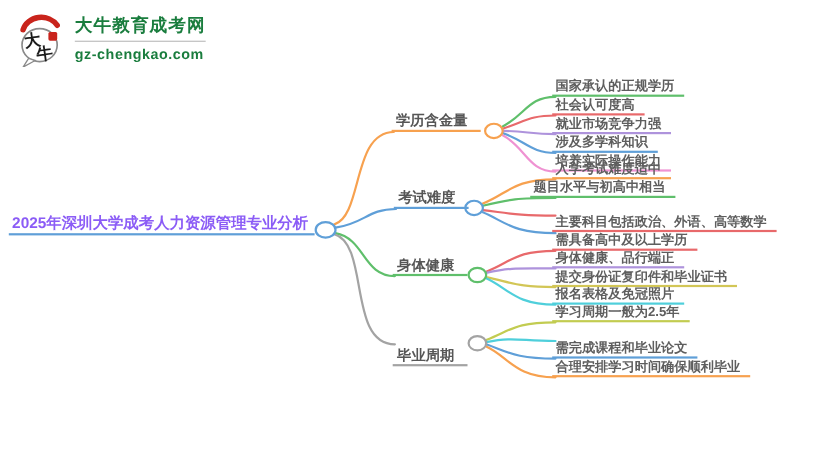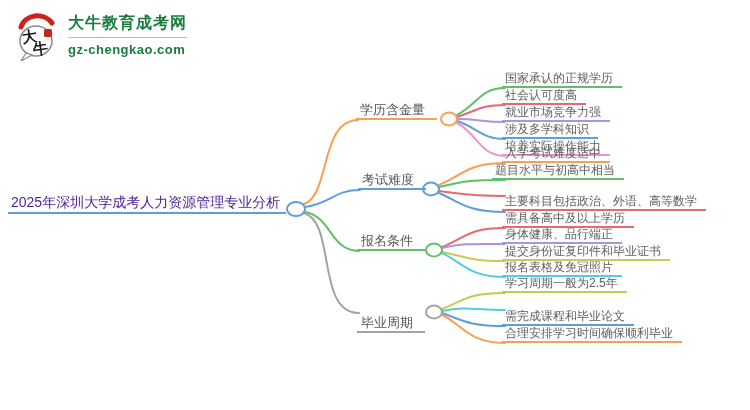--- a/index.html
+++ b/index.html
@@ -1,22 +1,22 @@
 <!DOCTYPE html>
 <html><head>
 <meta charset="utf-8">
 <style>
   html,body{margin:0;padding:0;background:#fff;}
   .canvas{
     position:relative;width:750px;height:410px;background:#ffffff;overflow:hidden;
     font-family:"Liberation Sans", sans-serif;
   }
   .connector-layer{position:absolute;left:0;top:0;width:750px;height:410px;}
-  .node{position:absolute;white-space:nowrap;border-bottom-style:solid;border-bottom-width:2px;}
-  .root-node{font-size:14px;line-height:17px;color:#4c1d95;padding:0 6px 1px 3px;}
+  .node{position:absolute;white-space:nowrap;border-bottom-style:solid;border-bottom-width:2px;font-weight:bold;}
+  .root-node{font-size:14px;line-height:17px;color:#8b5cf6;padding:0 6px 1px 3px;}
   .branch-node{font-size:13px;line-height:16px;color:#565656;padding:0 12px 0 4px;}
   .leaf-node{font-size:12px;line-height:15px;color:#5e5e5e;padding:0 9px 0 3px;}
   .logo{position:absolute;top:9px;left:13px;display:flex;align-items:center;gap:7px;}
   .logo-text-col{display:flex;flex-direction:column;}
   .logo-title{font-size:16px;font-weight:bold;letter-spacing:1px;color:#1a7d3e;
               border-bottom:1px solid #b9b9b9;padding-bottom:3px;}
   .logo-url{font-size:13px;font-weight:bold;color:#1a7d3e;margin-top:4px;letter-spacing:0.5px;}
 </style>
 </head>
 <body>
@@ -79,24 +79,24 @@
 
   <div class="node branch-node" style="left: 356px; top: 102px; border-bottom-color: rgb(247, 161, 79);">学历含金量</div>
   <div class="node leaf-node" style="left: 502px; top: 71px; border-bottom-color: rgb(95, 191, 107);">国家承认的正规学历</div>
   <div class="node leaf-node" style="left: 502px; top: 88px; border-bottom-color: rgb(232, 105, 107);">社会认可度高</div>
   <div class="node leaf-node" style="left: 502px; top: 105px; border-bottom-color: rgb(174, 147, 220);">就业市场竞争力强</div>
   <div class="node leaf-node" style="left: 502px; top: 122px; border-bottom-color: rgb(95, 159, 216);">涉及多学科知识</div>
   <div class="node leaf-node" style="left: 502px; top: 139px; border-bottom-color: rgb(239, 146, 210);">培养实际操作能力</div>
 
   <div class="node branch-node" style="left: 358px; top: 172px; border-bottom-color: rgb(95, 159, 216);">考试难度</div>
   <div class="node leaf-node" style="left: 502px; top: 146px; border-bottom-color: rgb(247, 161, 79);">入学考试难度适中</div>
-  <div class="node leaf-node" style="left: 492px; top: 163px; border-bottom-color: rgb(95, 191, 107);">题目水平与初高中相当</div>
+  <div class="node leaf-node" style="left: 482px; top: 163px; border-bottom-color: rgb(95, 191, 107);">题目水平与初高中相当</div>
   <div class="node leaf-node" style="left: 502px; top: 179px; border-bottom-color: rgb(232, 105, 107); margin-top: 15px;">主要科目包括政治、外语、高等数学</div>
 
-  <div class="node branch-node" style="left: 357px; top: 233px; border-bottom-color: rgb(95, 191, 107);">报名条件</div>
+  <div class="node branch-node" style="left: 357px; top: 233px; border-bottom-color: rgb(95, 191, 107);">身体健康</div>
   <div class="node leaf-node" style="left: 502px; top: 211px; border-bottom-color: rgb(232, 105, 107);">需具备高中及以上学历</div>
   <div class="node leaf-node" style="left: 502px; top: 227px; border-bottom-color: rgb(174, 147, 220);">身体健康、品行端正</div>
   <div class="node leaf-node" style="left: 502px; top: 244px; border-bottom-color: rgb(210, 198, 86);">提交身份证复印件和毕业证书</div>
   <div class="node leaf-node" style="left: 502px; top: 260px; border-bottom-color: rgb(79, 207, 219);">报名表格及免冠照片</div>
 
   <div class="node branch-node" style="left: 357px; top: 295px; border-bottom-color: rgb(163, 163, 163); margin-top: 20px;">毕业周期</div>
   <div class="node leaf-node" style="left: 502px; top: 276px; border-bottom-color: rgb(194, 204, 81);">学习周期一般为2.5年</div>
   <div class="node leaf-node" style="left: 502px; top: 309px; border-bottom-color: rgb(95, 159, 216);">需完成课程和毕业论文</div>
   <div class="node leaf-node" style="left: 502px; top: 326px; border-bottom-color: rgb(247, 161, 79);">合理安排学习时间确保顺利毕业</div>
 

